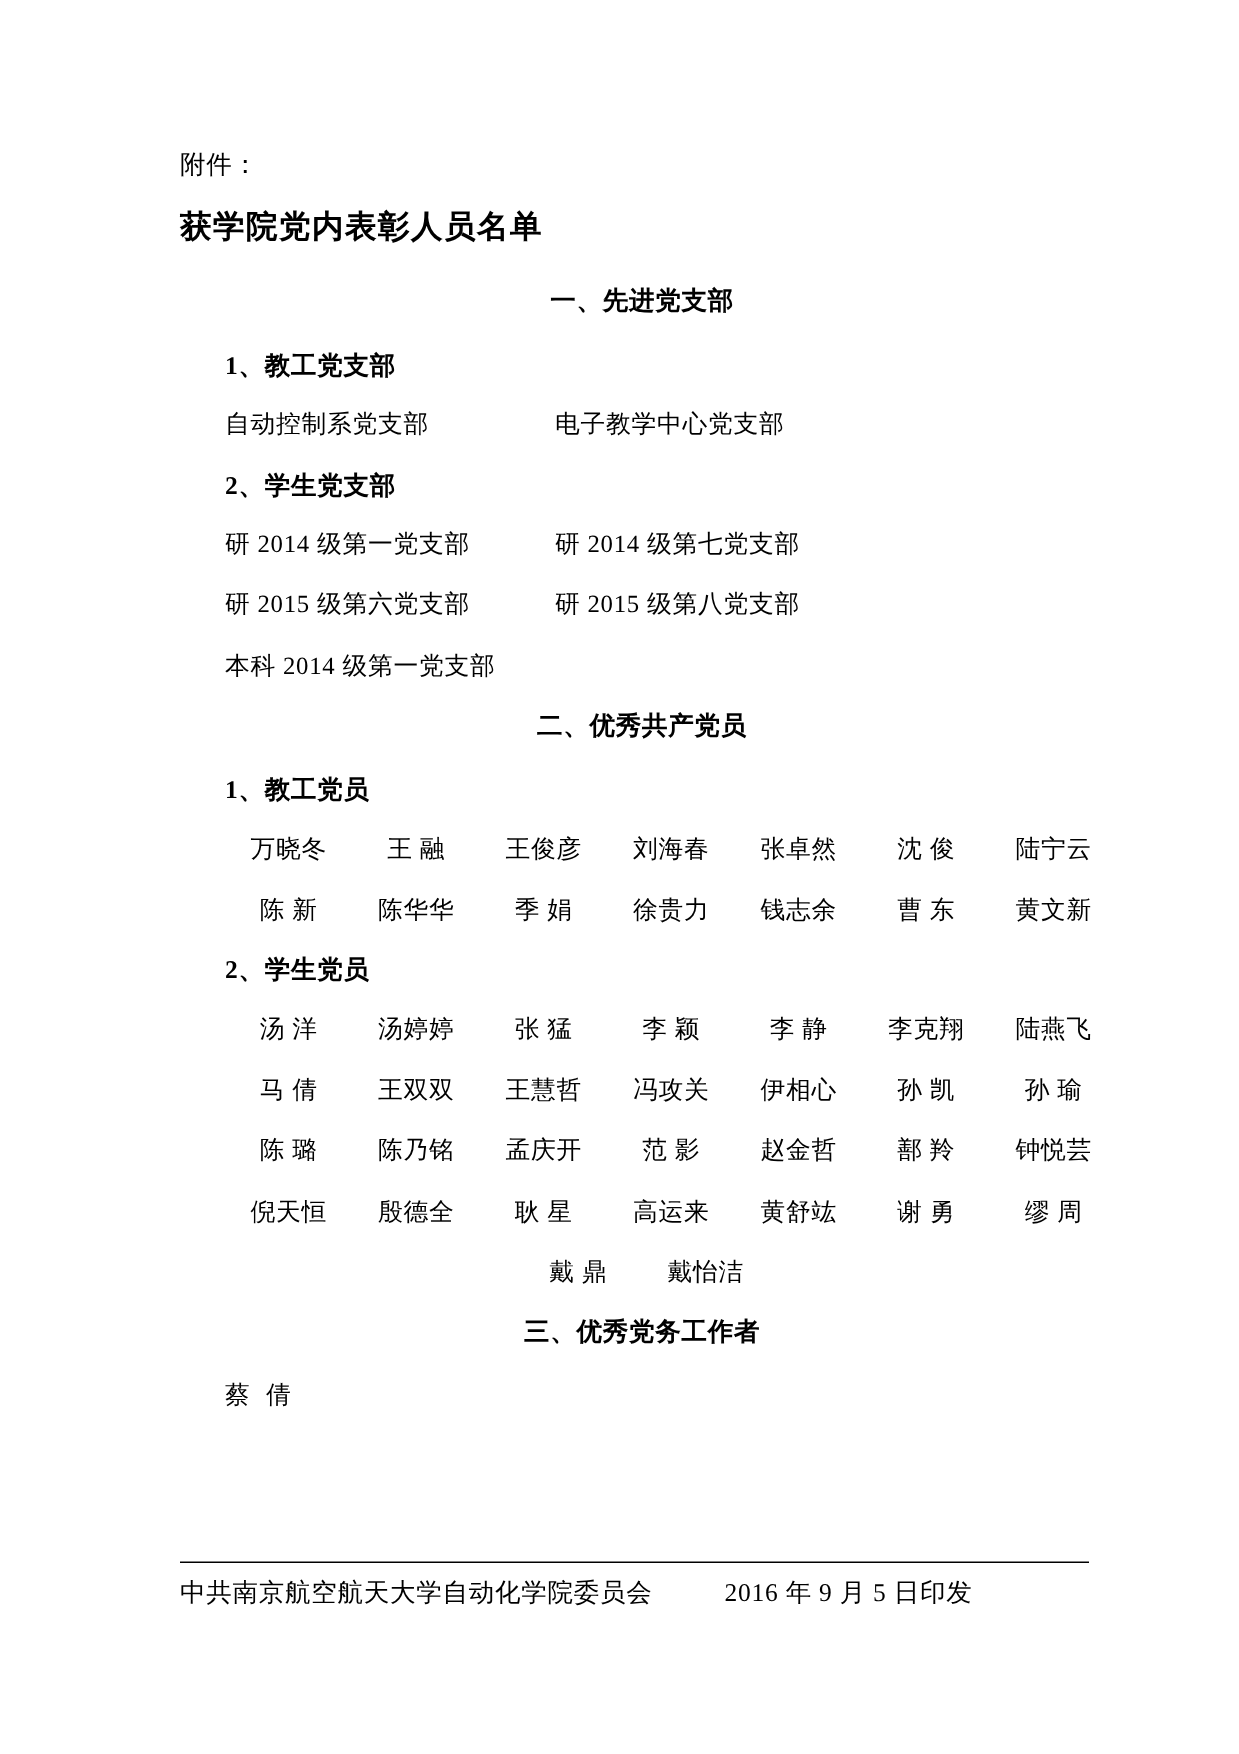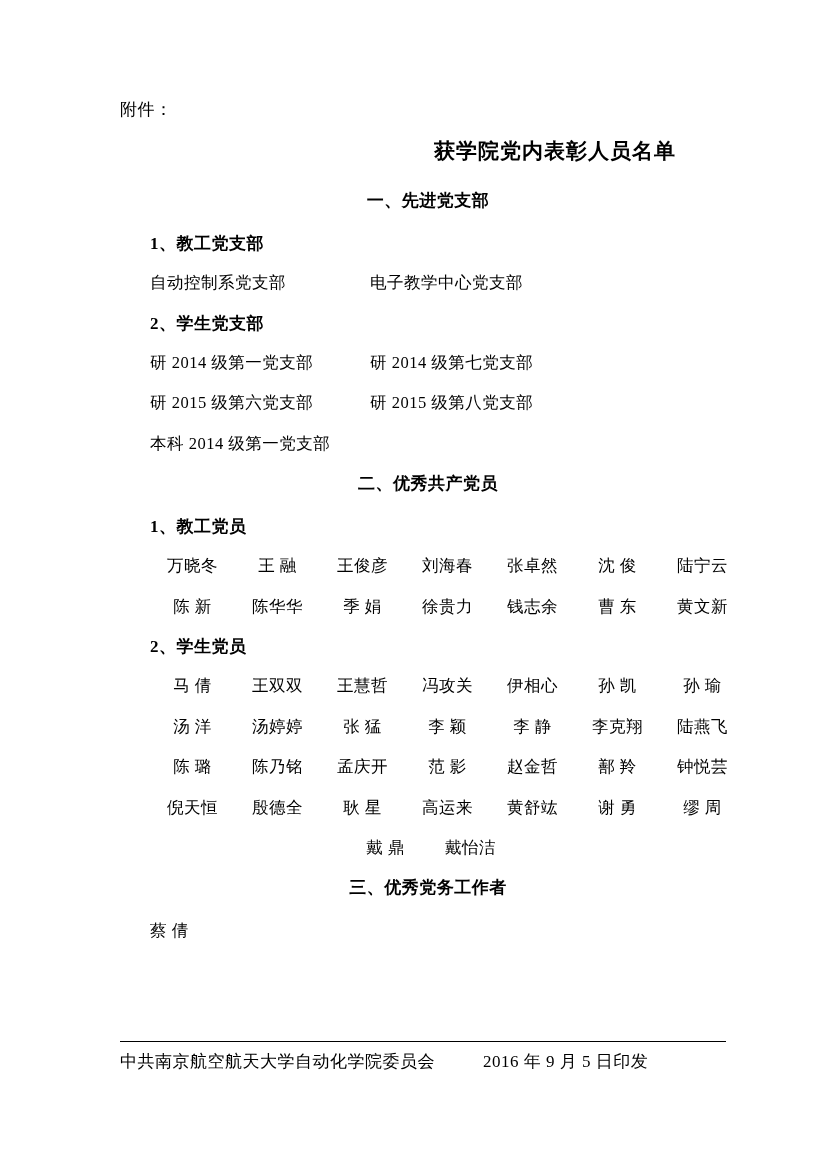--- a/index.html
+++ b/index.html
@@ -23,21 +23,21 @@
     box-sizing: border-box;
     padding: 96px 120px 0 120px;
   }
   .attachment-label {
     font-size: 17px;
     line-height: 1.6;
     margin-bottom: 14px;
     letter-spacing: 0.5px;
   }
   .doc-title {
-    text-align: right;
+    text-align: left;
     font-size: 21px;
     font-weight: bold;
     letter-spacing: 1px;
     margin: 0 0 16px 0;
     padding-right: 30px;
   }
   .section-heading {
     font-size: 17px;
     font-weight: bold;
     letter-spacing: 0.5px;
@@ -78,20 +78,21 @@
   }
   .names-row span.name {
     display: inline-block;
     width: 85px;
   }
   .single-name {
     font-size: 16.5px;
     line-height: 2.45;
     padding-left: 30px;
     letter-spacing: 0.5px;
+    font-family: Liberation Mono, monospace;
   }
   .footer {
     position: absolute;
     left: 120px;
     right: 100px;
     bottom: 96px;
     border-top: 1.5px solid #000;
     padding-top: 8px;
     font-size: 17px;
     letter-spacing: 0.5px;
@@ -136,24 +137,24 @@
   <div class="sub-heading">1、教工党员</div>
   <div class="names-row">
     <span class="name">万晓冬</span><span class="name">王 融</span><span class="name">王俊彦</span><span class="name">刘海春</span><span class="name">张卓然</span><span class="name">沈 俊</span><span class="name">陆宁云</span>
   </div>
   <div class="names-row">
     <span class="name">陈 新</span><span class="name">陈华华</span><span class="name">季 娟</span><span class="name">徐贵力</span><span class="name">钱志余</span><span class="name">曹 东</span><span class="name">黄文新</span>
   </div>
 
   <div class="sub-heading">2、学生党员</div>
   <div class="names-row">
-    <span class="name">马 倩</span><span class="name">王双双</span><span class="name">王慧哲</span><span class="name">冯攻关</span><span class="name">伊相心</span><span class="name">孙 凯</span><span class="name">孙 瑜</span>
+    <span class="name">汤 洋</span><span class="name">汤婷婷</span><span class="name">张 猛</span><span class="name">李 颖</span><span class="name">李 静</span><span class="name">李克翔</span><span class="name">陆燕飞</span>
   </div>
   <div class="names-row">
-    <span class="name">汤 洋</span><span class="name">汤婷婷</span><span class="name">张 猛</span><span class="name">李 颖</span><span class="name">李 静</span><span class="name">李克翔</span><span class="name">陆燕飞</span>
+    <span class="name">马 倩</span><span class="name">王双双</span><span class="name">王慧哲</span><span class="name">冯攻关</span><span class="name">伊相心</span><span class="name">孙 凯</span><span class="name">孙 瑜</span>
   </div>
   <div class="names-row">
     <span class="name">陈 璐</span><span class="name">陈乃铭</span><span class="name">孟庆开</span><span class="name">范 影</span><span class="name">赵金哲</span><span class="name">鄯 羚</span><span class="name">钟悦芸</span>
   </div>
   <div class="names-row">
     <span class="name">倪天恒</span><span class="name">殷德全</span><span class="name">耿 星</span><span class="name">高运来</span><span class="name">黄舒竑</span><span class="name">谢 勇</span><span class="name">缪 周</span>
   </div>
   <div class="names-row">
     <span class="name">戴 鼎</span><span class="name">戴怡洁</span>
   </div>

